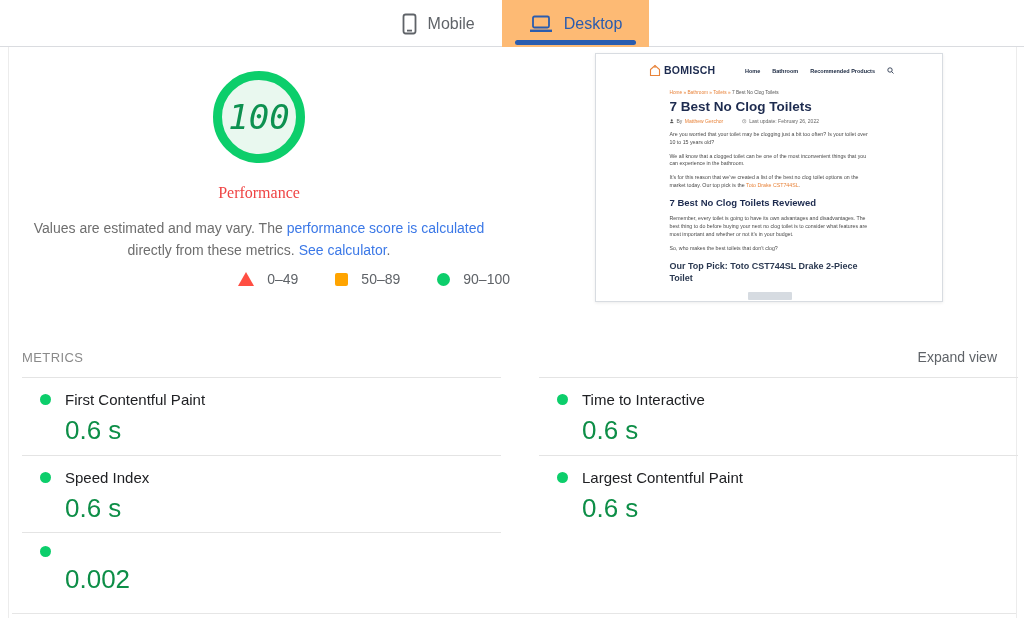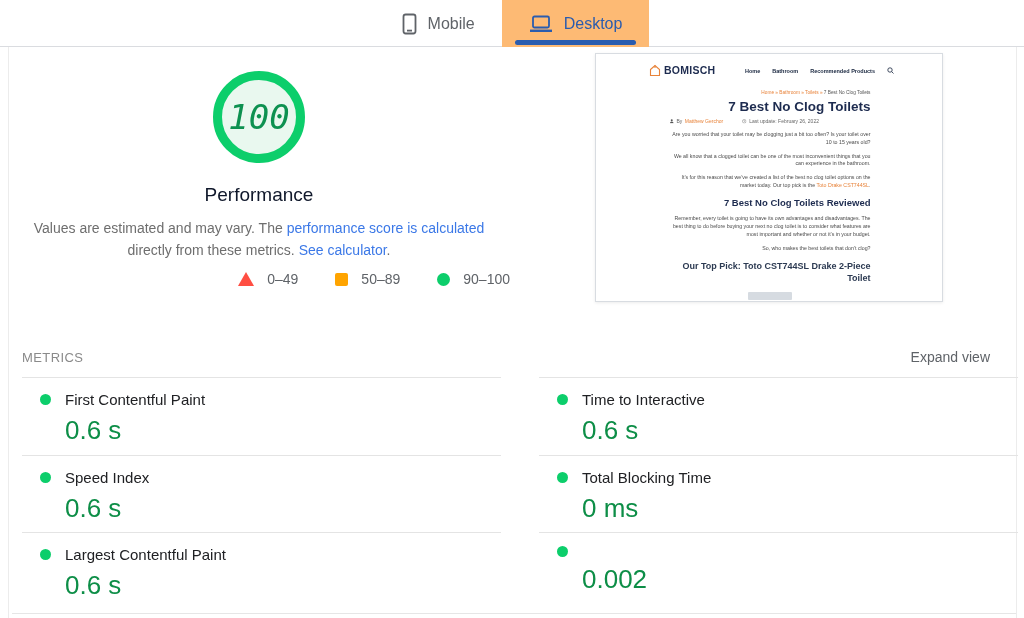--- a/index.html
+++ b/index.html
@@ -21,38 +21,38 @@
   .tab.active .tab-underline { position:absolute; left:13px; right:13px; bottom:2px;
          height:5px; border-radius:3px; background:#2a5cae; }
 
   
   .summary { position:absolute; top:0; left:8px; width:502px; }
   .gauge-wrap { position:absolute; top:71px; left:0; width:100%; text-align:center; }
   .gauge { width:92px; height:92px; margin:0 auto; border-radius:50%;
            border:9px solid #0cce6b; background:#e9f8ef;
            display:flex; align-items:center; justify-content:center; cursor:pointer; }
   .gauge-score { font-family:"DejaVu Sans Mono", monospace; font-size:34px; color:#0d9150;font-style:italic; }
-  .gauge-label { margin-top:21px; font-size:19px; color:#0f172a; }
+  .gauge-label { margin-top:21px; font-size:16px; color:#ef4444;font-family:Liberation Serif, serif; }
 
   .disclaimer { position:absolute; top:217px; left:24px; width:454px; text-align:center;
                 font-size:14px; line-height:1.6; color:#6e6e6e; }
   .disclaimer a { color:#3b78e7; text-decoration:none; cursor:pointer; }
 
   .legend { position:absolute; top:271px; left:0; width:502px;
             display:flex; justify-content:flex-end; gap:37px; }
   .legend-item { display:flex; align-items:center; gap:13px; font-size:14px; color:#5f6368; }
   .mk-triangle { width:0; height:0; border-left:8px solid transparent;
                  border-right:8px solid transparent; border-bottom:14px solid #ff4e42; }
   .mk-square { width:13px; height:13px; background:#ffa400; border-radius:2px; }
   .mk-circle { width:13px; height:13px; background:#0cce6b; border-radius:50%; }
 
   
   .preview { position:absolute; left:595px; top:53px; width:348px; height:249px;
              background:#fff; border:1px solid #d8dce1; box-shadow:0 1px 3px rgba(0,0,0,.08);
-             overflow:hidden; cursor:pointer;text-align:right; }
+             overflow:hidden; cursor:pointer; }
   .mini { width:696px; height:498px; transform:scale(.5); transform-origin:0 0;
           color:#4a4a4a; }
   .mini-header { display:flex; align-items:center; justify-content:space-between;
                  padding:20px 100px 0 106px; }
   .mini-logo { display:flex; align-items:center; gap:6px; font-size:21px; font-weight:700;
                color:#1d2b4f; letter-spacing:.5px; }
   .mini-nav { display:flex; align-items:center; gap:24px; font-size:11px; font-weight:700;
               color:#16243d; }
   .mini-content { width:402px; margin:24px auto 0; }
   .crumb { font-size:9.5px; color:#e8833a; }
@@ -61,21 +61,21 @@
   .byline { display:flex; align-items:center; gap:38px; font-size:10px; color:#666; }
   .byline .grp { display:flex; align-items:center; gap:5px; }
   .byline .author { color:#e8833a; }
   .mini p { font-size:10.5px; line-height:1.5; color:#4a4a4a; margin-top:12px; }
   .mini .lk { color:#e8833a; }
   .mini-h2 { font-size:19px; font-weight:700; color:#1d2b4f; margin:16px 0 0; }
   .mini-h3 { font-size:18px; font-weight:700; color:#2c3a52; margin-top:16px; line-height:1.35; }
   .mini-img-ph { width:88px; height:16px; background:#d6dbe1; border-radius:2px; margin:16px auto 0; }
 
   
-  .metrics-head { position:absolute; top:349px; left:22px; right:34px;
+  .metrics-head { position:absolute; top:349px; left:22px; right:27px;
                   display:flex; justify-content:space-between; align-items:baseline; }
   .metrics-title { font-size:13px; color:#8a8a8a; letter-spacing:.4px; }
   .expand-view { font-size:14px; color:#5f6368; cursor:pointer; }
 
   .metrics-grid { position:absolute; top:377px; left:22px; right:6px;
                   display:grid; grid-template-columns:1fr 1fr; column-gap:38px; }
   .metric { border-top:1px solid #e4e4e4; height:77.5px; padding:13px 0 0 18px; }
   .metric-label { display:flex; align-items:center; gap:14px; font-size:15px; color:#202124; }
   .dot { width:11px; height:11px; border-radius:50%; background:#0cce6b; flex:0 0 auto; }
   .metric-value { margin:7px 0 0 25px; font-size:26px; color:#0d8e47; }
@@ -224,27 +224,20 @@
     <div class="metric">
       <div class="metric-label">
         <span class="dot"></span>
         <span>Speed Index</span>
       </div>
       <div class="metric-value">0.6 s</div>
     </div>
     <div class="metric">
       <div class="metric-label">
         <span class="dot"></span>
-        <span>Total Blocking Time</span>
-      </div>
-      <div class="metric-value">0 ms</div>
-    </div>
-    <div class="metric">
-      <div class="metric-label">
-        <span class="dot"></span>
         <span>Largest Contentful Paint</span>
       </div>
       <div class="metric-value">0.6 s</div>
     </div>
     <div class="metric">
       <div class="metric-label">
         <span class="dot"></span>
       </div>
       <div class="metric-value">0.002</div>
     </div>

